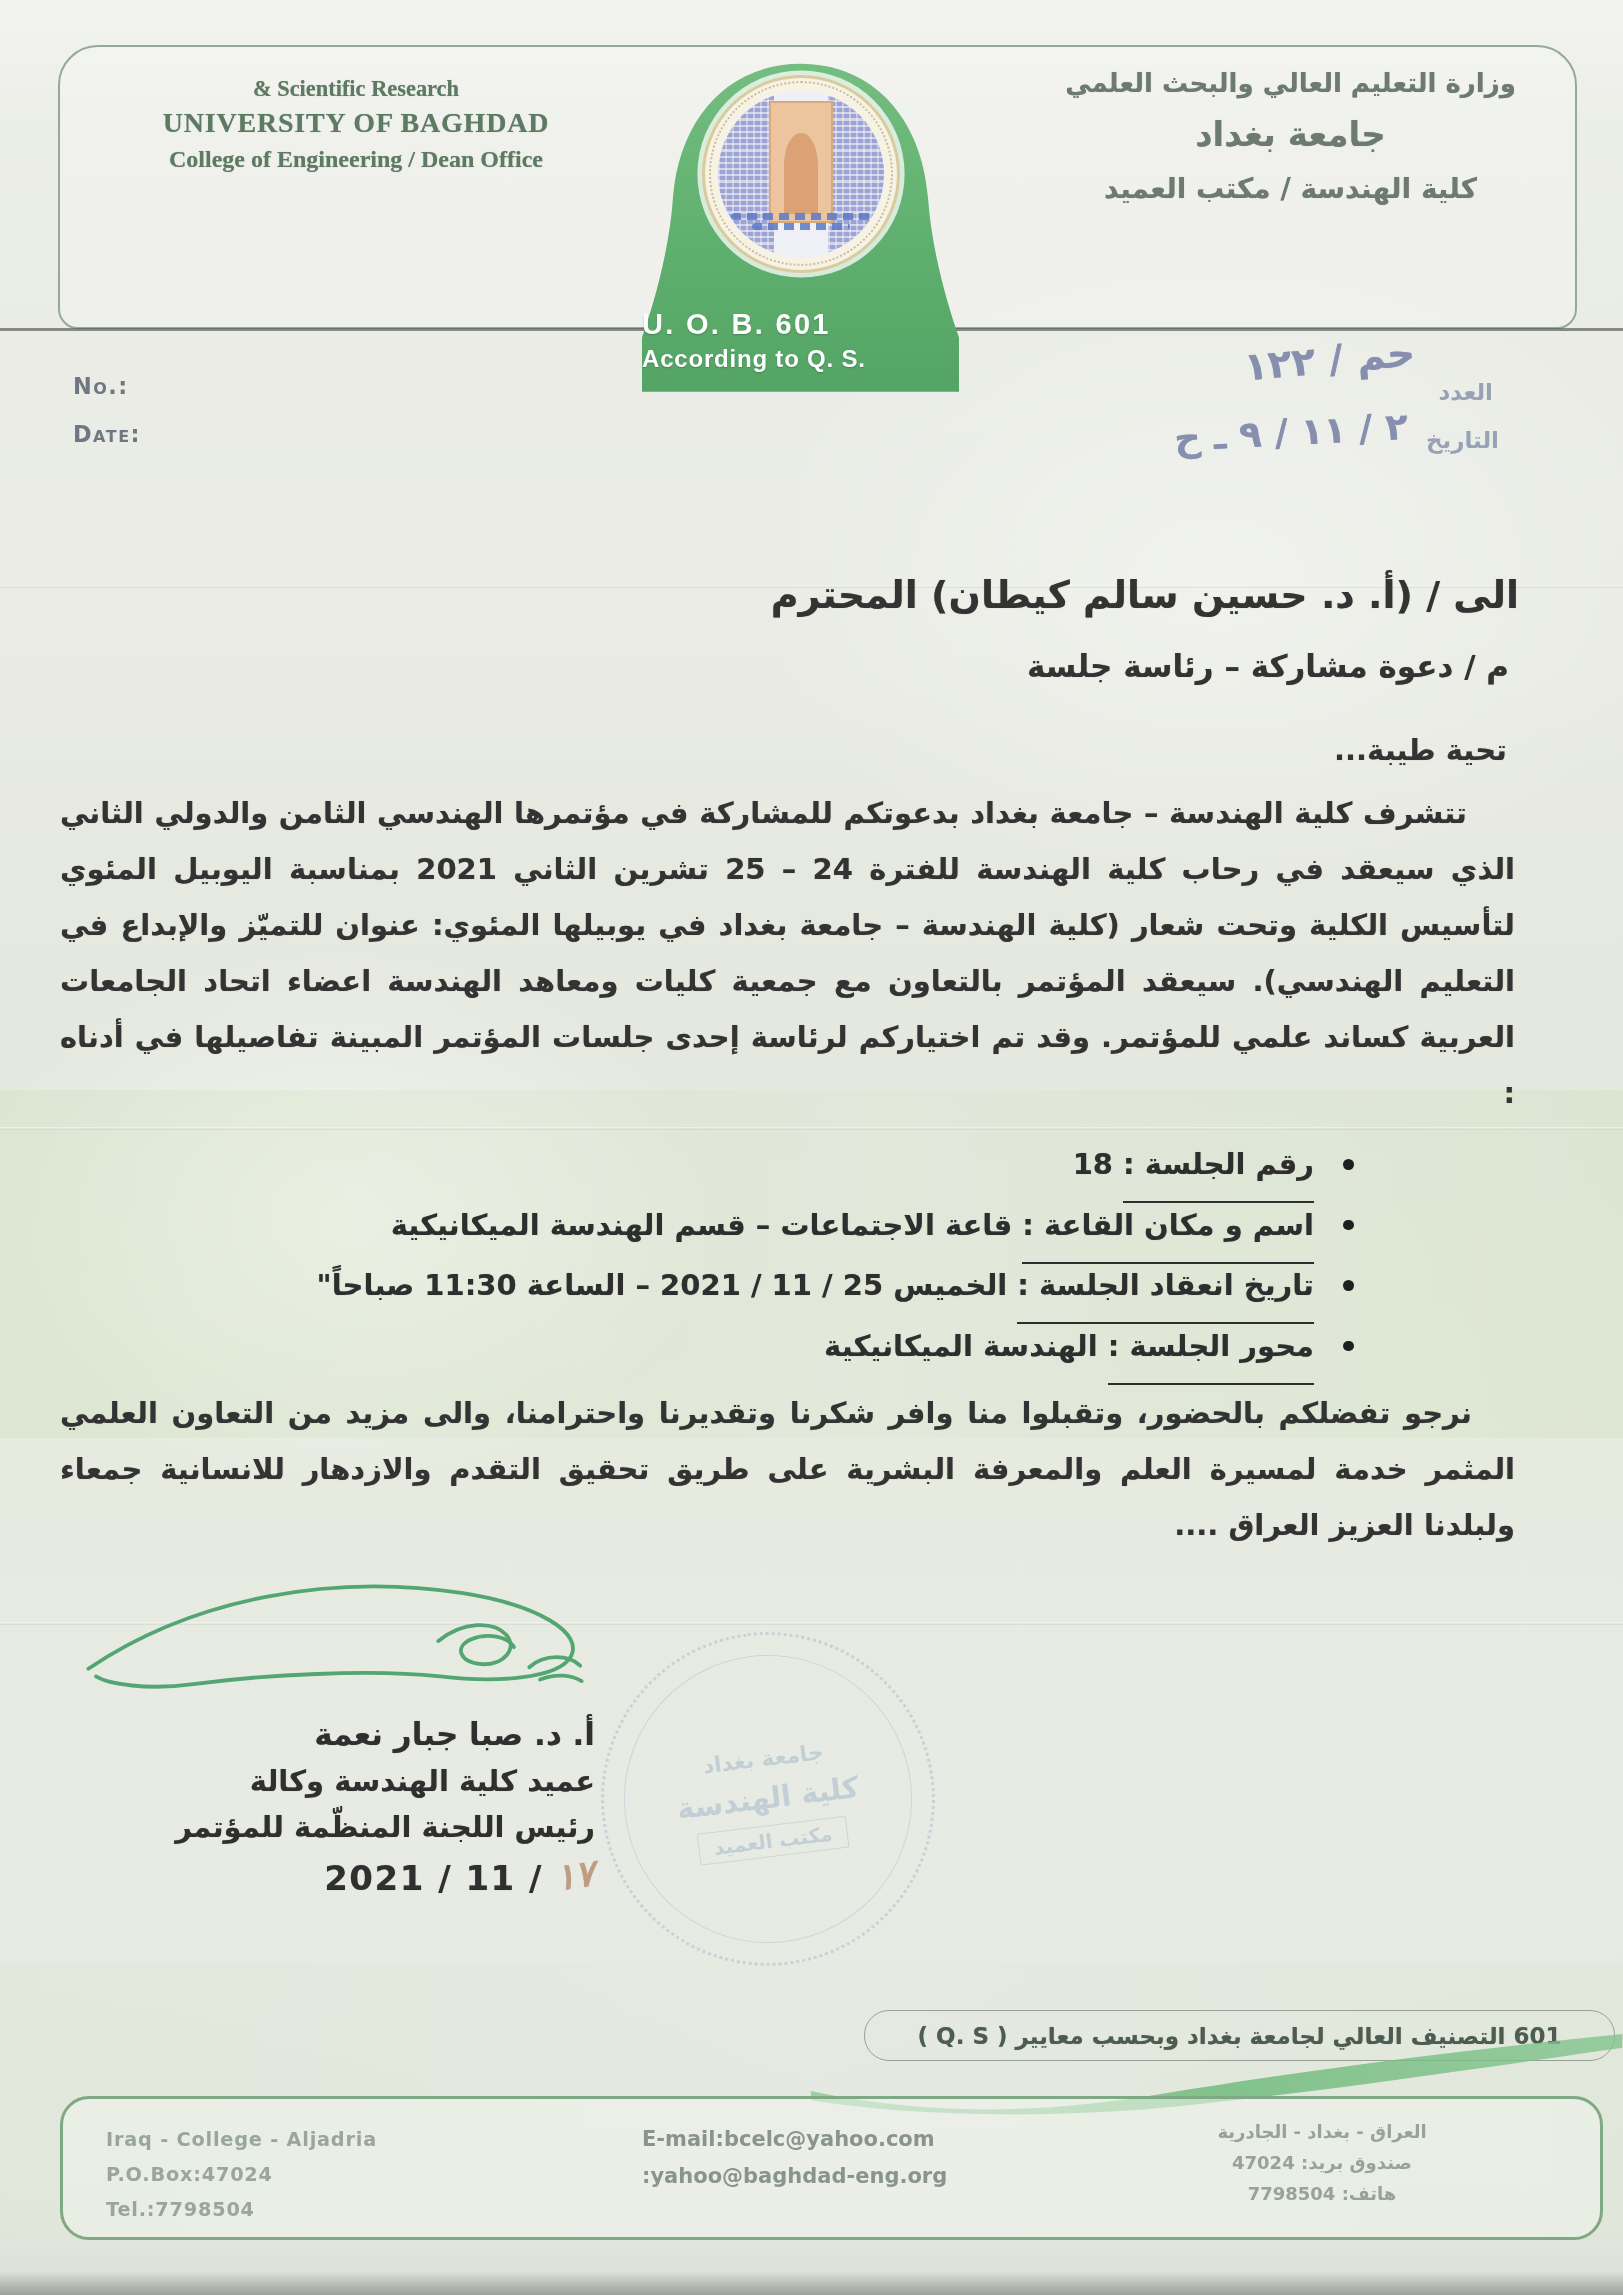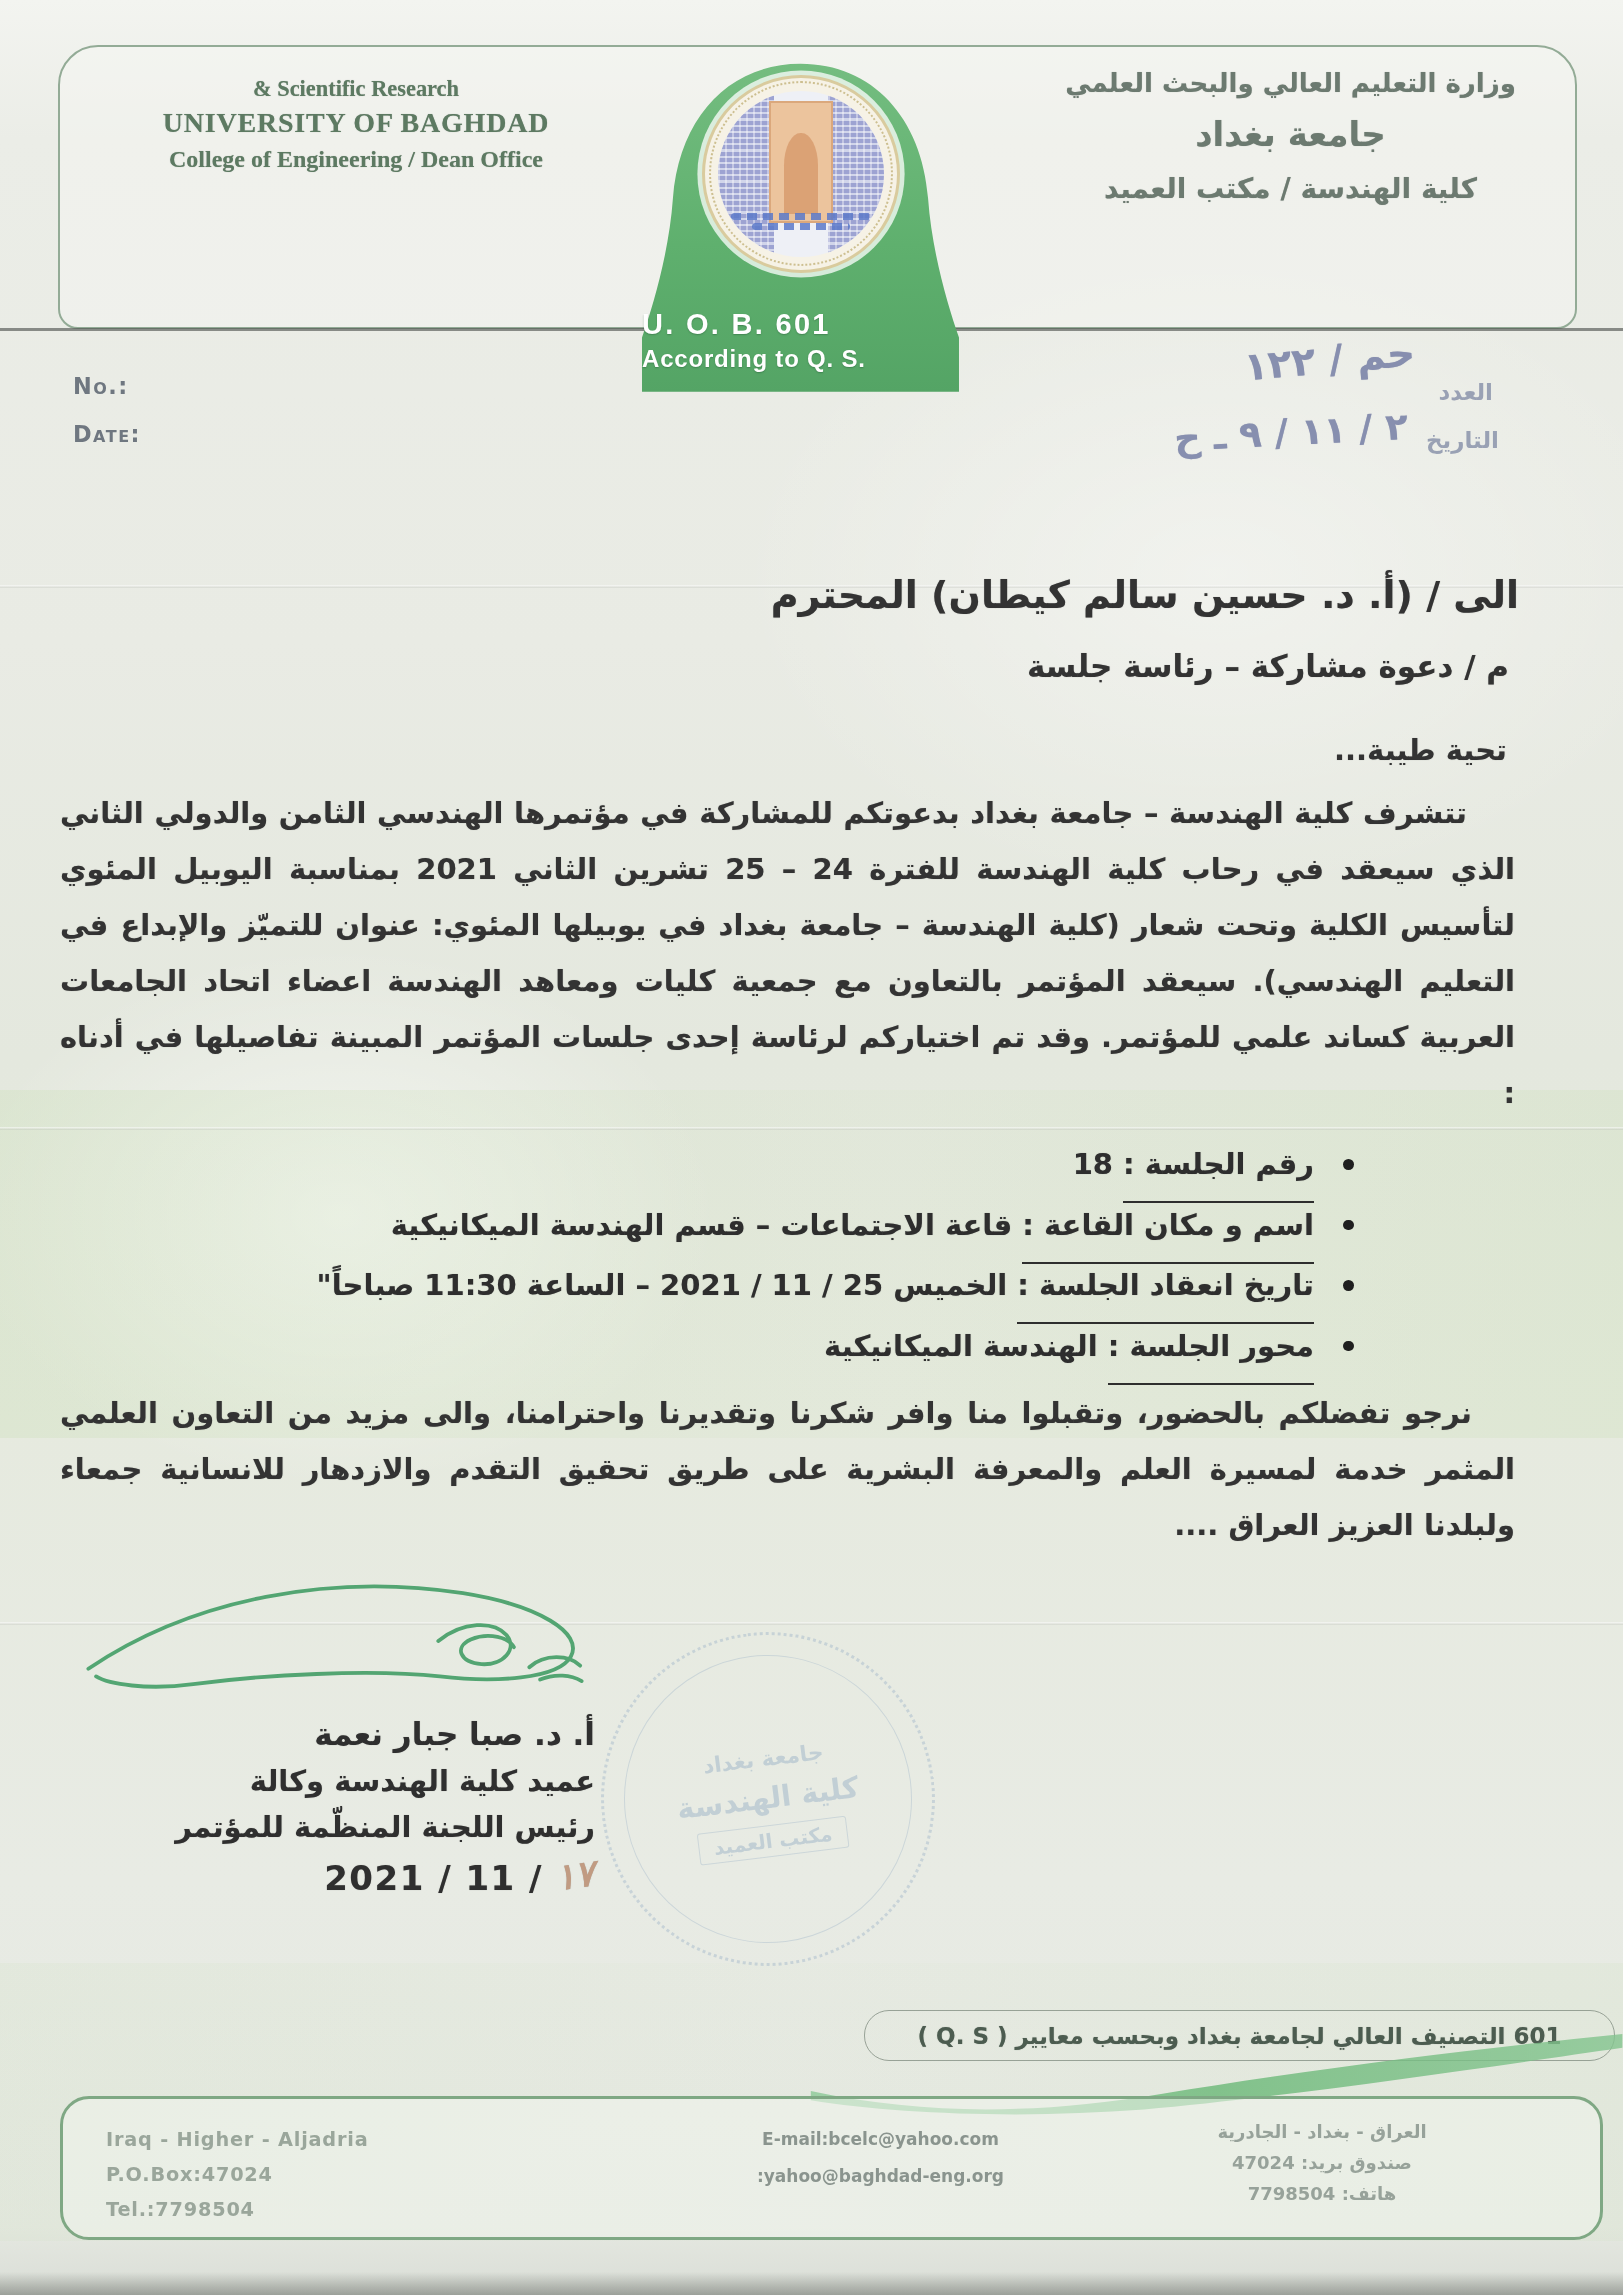--- a/index.html
+++ b/index.html
@@ -121,22 +121,22 @@
     display:flex;align-items:center;justify-content:center}
   .qs-text{direction:rtl;font-size:23px;font-weight:bold;color:#4c5c50;
     text-shadow:0 0 0.8px rgba(60,75,62,.5)}
   .swoosh{position:absolute;left:804px;top:2017px;width:819px;height:108px}
 
   
   .footer-box{position:absolute;left:60px;top:2096px;width:1543px;height:144px;
     border:3.1px solid #7fa884;border-radius:29px;background:rgba(240,244,237,.55)}
   .f-left{position:absolute;left:43px;top:23px;font-size:19.3px;line-height:35px;
     color:#9aa69b;font-weight:bold;letter-spacing:0.8px}
-  .f-center{position:absolute;left:601px;top:21.6px;width:433px;font-size:17px;line-height:37px;
-    color:#8a948e;font-weight:bold;text-align:center}
+  .f-center{position:absolute;left:579px;top:21.6px;width:433px;font-size:21px;line-height:37px;
+    color:#8a948e;font-weight:bold;}
   .f-right{position:absolute;right:162px;top:17px;width:232px;direction:rtl;text-align:center;
     font-size:18px;line-height:31px;color:#97a29a;font-weight:bold}
 </style>
 </head>
 <body>
 
 <div class="page">
   <div class="tint-band"></div>
   <div class="tint-band2"></div>
   <div class="crease" style="top:585px"></div>
@@ -257,21 +257,21 @@
         <stop offset="0" stop-color="#8cc997"></stop>
         <stop offset="0.5" stop-color="#6ab877"></stop>
         <stop offset="1" stop-color="#84c48f"></stop>
       </linearGradient>
     </defs>
     <path d="M8 96 C 160 128 300 126 460 100 C 680 64 880 40 1060 22 L 1060 40 C 880 66 620 104 440 120 C 280 132 120 126 8 108 Z" fill="url(#swg)" opacity="0.8"></path>
   </svg>
 
   <div class="footer-box">
     <div class="f-left">
-      <div>Iraq - Higher - Aljadria</div>
+      <div>Iraq - College - Aljadria</div>
       <div>P.O.Box:47024</div>
       <div>Tel.:7798504</div>
     </div>
     <div class="f-center">
       <div>E-mail:bcelc@yahoo.com</div>
       <div>:yahoo@baghdad-eng.org</div>
     </div>
     <div class="f-right">
       <div>العراق - بغداد - الجادرية</div>
       <div>صندوق بريد: 47024</div>

